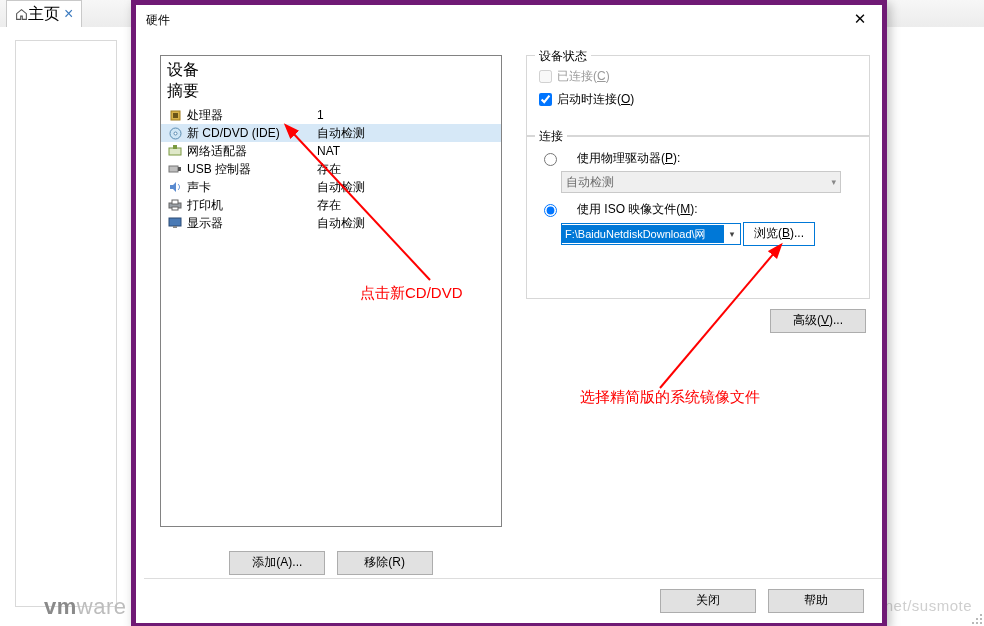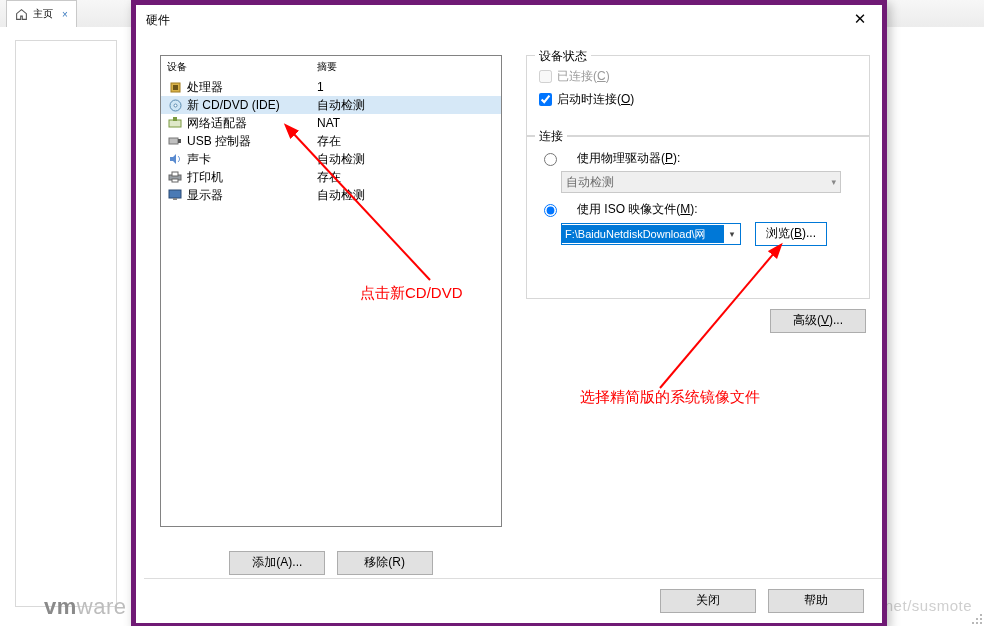--- a/index.html
+++ b/index.html
@@ -1,53 +1,53 @@
 <!DOCTYPE html>
 <html><head>
 <meta charset="utf-8">
 <style>
   html,body{margin:0;padding:0;font-family:"Microsoft YaHei","Segoe UI",Tahoma,sans-serif;font-size:12px;color:#000;background:#fff;}
   .canvas{position:relative;width:984px;height:626px;overflow:hidden;background:#fdfdfd;}
   
   .back-tabbar{position:absolute;left:0;top:0;width:984px;height:27px;background:linear-gradient(#f7f7f7,#ececec);border-bottom:1px solid #c9c9c9;}
-  .back-tab{display:inline-flex;align-items:center;height:26px;background:#fff;border:1px solid #c9c9c9;border-bottom:none;margin-left:6px;padding:0 8px;gap:5px;font-size:10px;}
+  .back-tab{display:inline-flex;align-items:center;height:26px;background:#fff;border:1px solid #c9c9c9;border-bottom:none;margin-left:6px;padding:0 8px;font-size:16px;}
   .back-tab .x{color:#3b7abf;margin-left:4px;}
   .back-body{position:absolute;left:0;top:27px;width:984px;height:599px;background:#fff;}
   .back-panel{position:absolute;left:15px;top:40px;width:100px;height:565px;border:1px solid #d9d9d9;background:#fff;}
   .vmware-logo{position:absolute;left:44px;bottom:6px;font-size:22px;letter-spacing:0.5px;color:#bdbdbd;font-weight:300;}
   .vmware-logo b{color:#8a8a8a;font-weight:600;}
   .watermark{position:absolute;right:12px;bottom:12px;font-size:15px;color:#cfcfcf;letter-spacing:0.5px;}
   
   .dlg{position:absolute;left:131px;top:0;width:746px;height:618px;background:#fff;border:5px solid #701a75;box-shadow:3px 3px 10px rgba(0,0,0,0.25);}
   .dlg-title{height:30px;line-height:30px;padding-left:10px;font-size:12px;position:relative;}
   .dlg-close{position:absolute;right:0;top:0;width:44px;height:30px;text-align:center;line-height:28px;font-size:15px;font-family:Arial;}
   .dlg-inner{position:absolute;left:12px;right:12px;top:38px;bottom:50px;}
   
   .devbox{position:absolute;left:12px;top:12px;width:340px;height:470px;border:1px solid #828282;background:#fff;}
-  .devhdr{display:flex;font-size:10px;padding:4px 0 4px 6px;}
+  .devhdr{display:flex;font-size:16px;padding:4px 0 4px 6px;flex-direction:column;}
   .devhdr .c1{width:150px;}
   .devrow{display:flex;align-items:center;height:18px;padding-left:6px;font-size:12px;}
   .devrow.sel{background:#d6e8f7;}
   .devrow .ic{width:16px;height:14px;margin-right:4px;display:inline-flex;align-items:center;justify-content:center;}
   .devrow .c1{width:130px;white-space:nowrap;}
   .devrow .c2{}
   .left-btns{position:absolute;left:12px;top:492px;width:342px;text-align:center;}
   .btn{display:inline-block;min-width:78px;height:22px;line-height:20px;border:1px solid #adadad;background:#e1e1e1;font-size:12px;text-align:center;padding:0 8px;margin:16px 4px;}
   
   .grp{position:absolute;border:1px solid #d7d7d7;padding:10px 12px 12px;}
   .grp .legend{position:absolute;top:-8px;left:8px;background:#fff;padding:0 4px;font-size:12px;}
   .grp-status{left:378px;top:12px;width:318px;height:58px;}
   .grp-conn{left:378px;top:92px;width:318px;height:140px;}
   .chk{display:flex;align-items:center;gap:5px;font-size:12px;margin:2px 0 6px;}
   .chk input{margin:0;}
   .chk u{text-decoration:underline;}
   .radiorow{display:flex;align-items:flex-start;gap:17px;font-size:12px;margin:4px 0;}
   .phys-combo{margin:4px 0 8px 22px;width:270px;height:20px;border:1px solid #c9c9c9;background:#efefef;color:#6e6e6e;padding:0 4px;display:flex;align-items:center;justify-content:space-between;}
   .phys-combo .dd{font-size:9px;color:#888;}
-  .iso-row{margin:4px 0 0 22px;display:flex;align-items:center;gap:14px;}
+  .iso-row{margin:4px 0 0 22px;display:flex;align-items:center;gap:2px;}
   .iso-combo{width:178px;height:20px;border:1px solid #0078d7;display:flex;align-items:center;}
   .iso-combo .val{flex:1;background:#0078d7;color:#fff;height:18px;line-height:18px;padding:0 3px;font-size:11px;overflow:hidden;white-space:nowrap;}
   .iso-combo .dd{width:16px;text-align:center;font-size:9px;color:#444;}
   .browse-btn{min-width:70px;height:22px;border:1px solid #0078d7;background:#fff;font-size:12px;text-align:center;line-height:20px;}
   .adv-btn-wrap{position:absolute;left:378px;top:250px;width:344px;text-align:right;}
   
   .dlg-footer{position:absolute;left:8px;right:0;bottom:0;height:44px;border-top:1px solid #ddd;display:flex;justify-content:flex-end;align-items:center;padding-right:14px;gap:4px;padding-left:45px;}
   
   .anno{position:absolute;color:#ff0000;font-size:15px;}
   .arrow{position:absolute;pointer-events:none;}

